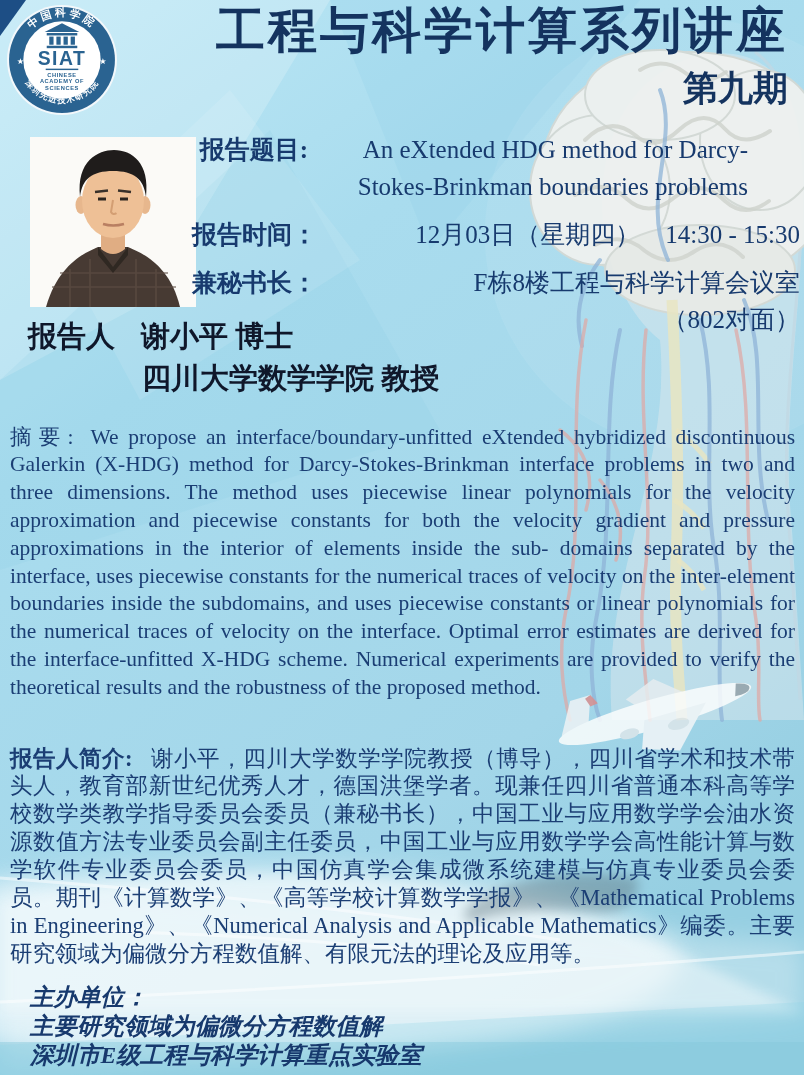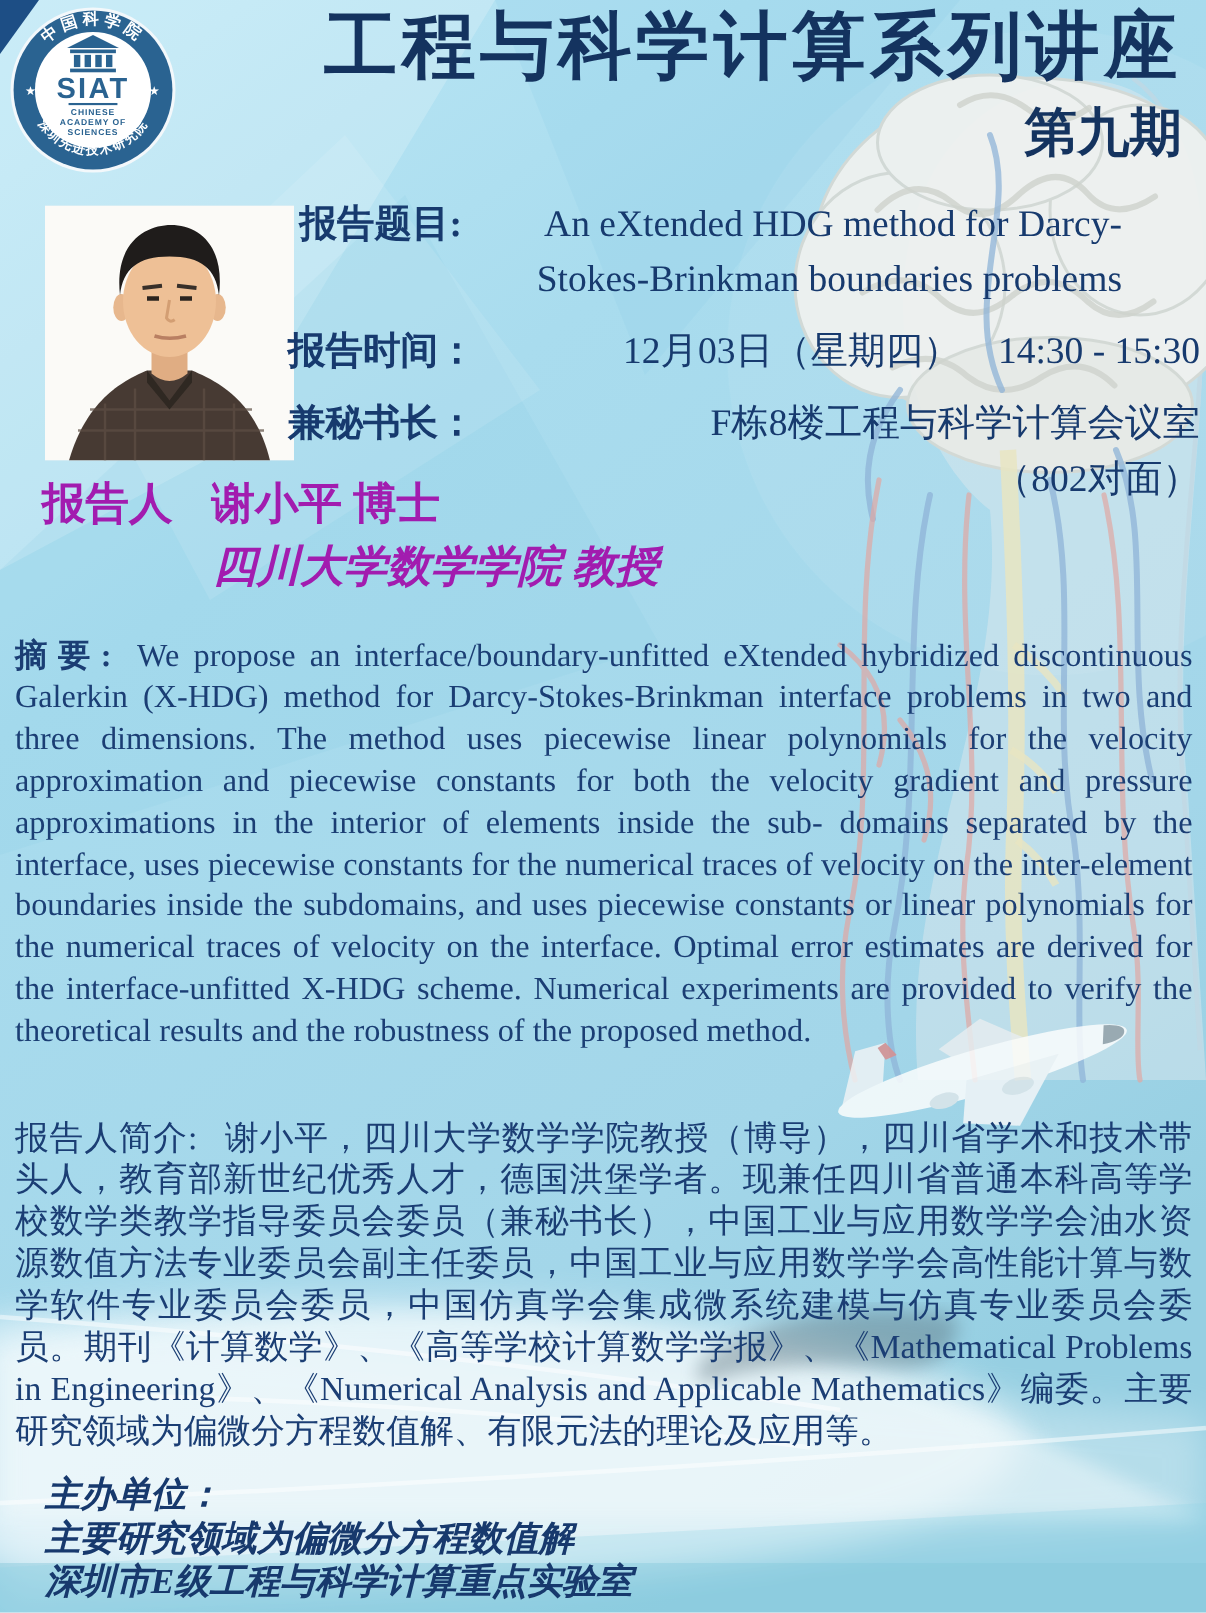--- a/index.html
+++ b/index.html
@@ -18,30 +18,30 @@
   .photo{position:absolute;left:30px;top:137px;width:166px;height:170px;}
   .photo svg{display:block;width:100%;height:100%;}
   
   .info{position:absolute;left:192px;top:131px;width:608px;
         display:grid;grid-template-columns:116px 1fr;column-gap:8px;row-gap:11px;
         font-size:25px;line-height:1.48;color:#173a6e;text-align:right;}
   .info-label{font-weight:bold;white-space:nowrap;}
   .info-value{white-space:pre-wrap;}
   .title-val{max-width:432px;}
   
-  .speaker{position:absolute;left:28px;top:318px;font-size:29px;font-weight:bold;color:#a21caf;line-height:1.3;}
+  .speaker{position:absolute;left:28px;top:318px;font-size:29px;font-weight:bold;color:#0f172a;line-height:1.3;}
   .speaker-line1{display:flex;gap:26px;}
-  .speaker-line2{margin-left:114px;margin-top:4px;font-style:italic;}
+  .speaker-line2{margin-left:114px;margin-top:4px;}
   
   .abstract{position:absolute;left:10px;right:9px;top:402px;font-size:21.5px;line-height:1.295;
             text-align:justify;color:#1b3e74;}
-  .abstract .plabel{font-weight:bold;letter-spacing:3px;margin-right:14px;}
+  .abstract .plabel{font-weight:normal;letter-spacing:3px;margin-right:14px;}
   .bio{position:absolute;left:10px;right:9px;top:722px;font-size:22.5px;line-height:1.24;
        text-align:justify;color:#1b3e74;}
-  .bio .plabel{font-weight:normal;margin-right:18px;}
+  .bio .plabel{font-weight:bold;margin-right:18px;}
   
   .organizers{position:absolute;left:30px;top:983px;font-size:23.5px;font-weight:bold;
               color:#17396d;line-height:1.24;font-style:italic;}
   .organizers div{margin:0;}
 </style>
 </head>
 <body>
 
 <div class="poster">
 

